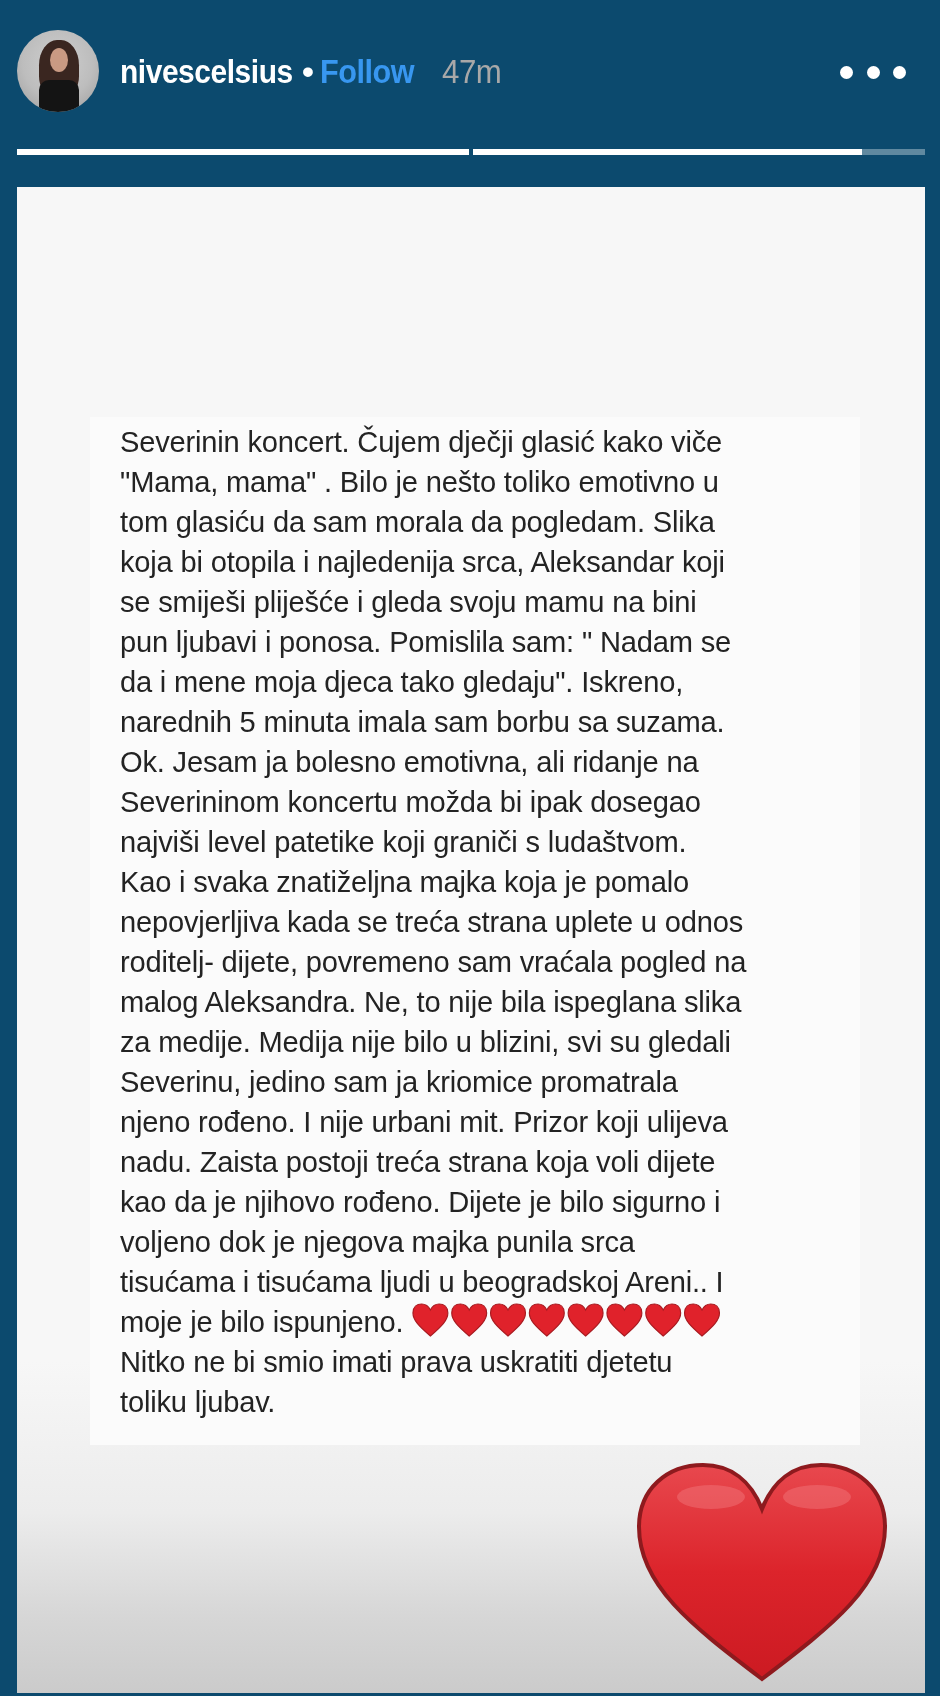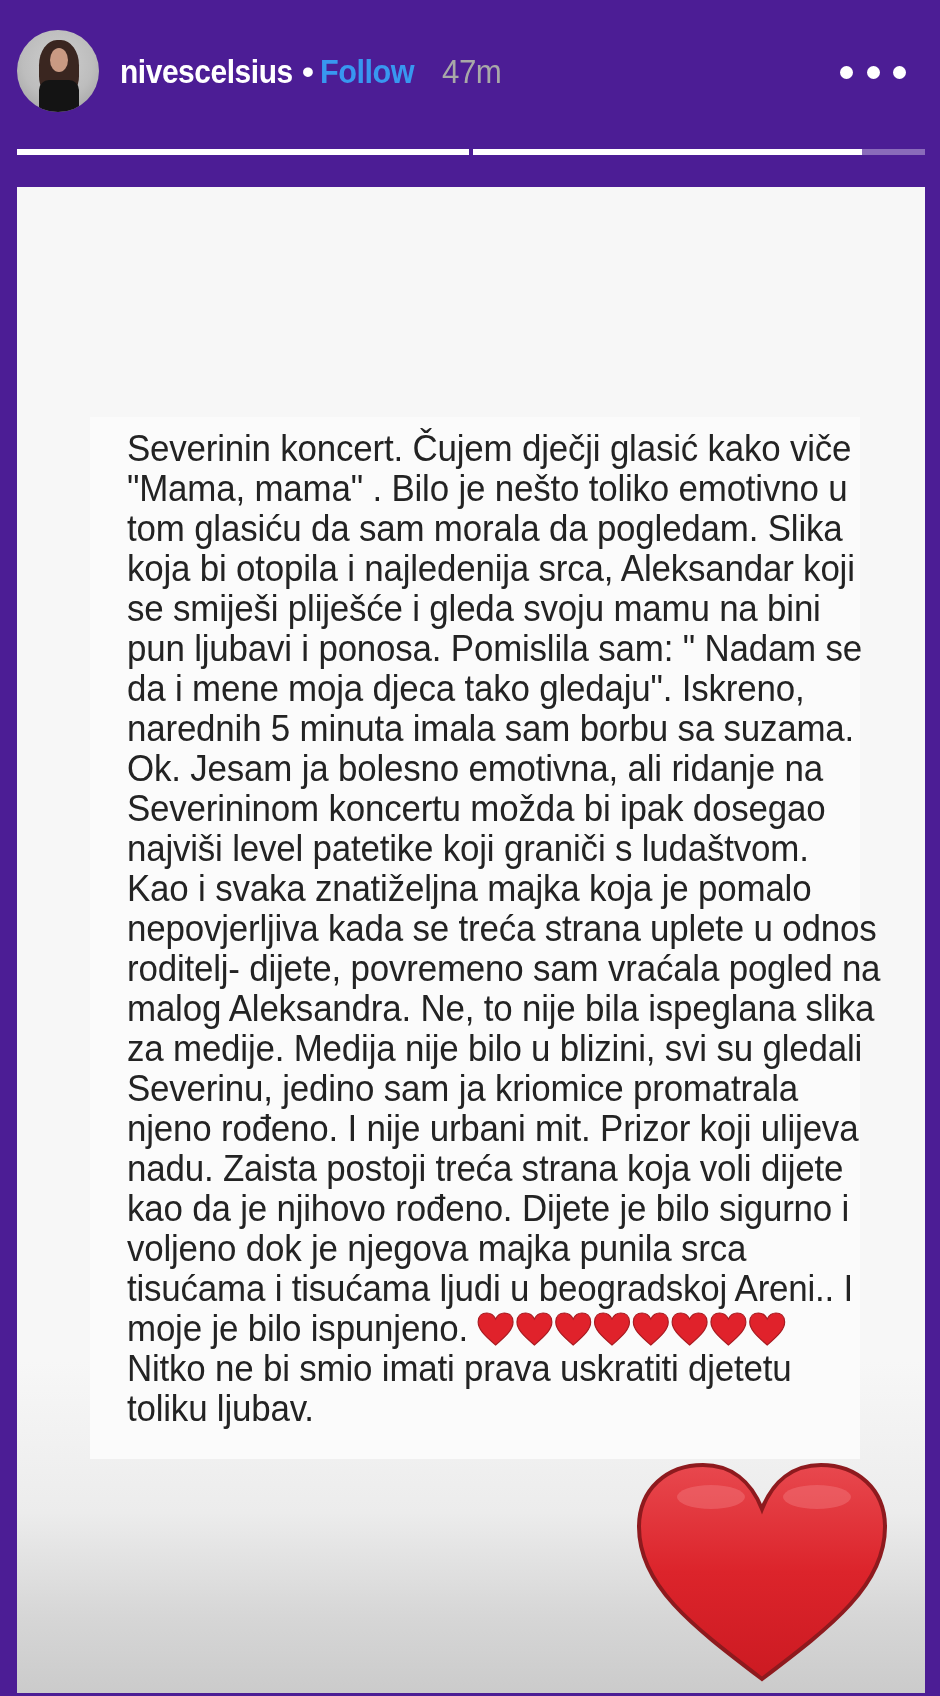--- a/index.html
+++ b/index.html
@@ -8,21 +8,21 @@
       width: 940px;
       height: 1696px;
       background: #262626;
       overflow: hidden;
       font-family: "Liberation Sans", sans-serif;
     }
     .screen {
       position: relative;
       width: 940px;
       height: 1696px;
-      background: #4c1d95;
+      background: #0c4a6e;
     }
     
     .header {
       position: absolute;
       left: 0; top: 0;
       width: 940px;
       height: 140px;
     }
     .avatar {
       position: absolute;
@@ -138,23 +138,23 @@
       overflow: hidden;
     }
     .text-box {
       position: absolute;
       left: 73px; top: 230px;
       width: 770px;
       background: #fbfbfb;
       padding: 0 0 18px 0;
     }
     .post-text {
-      margin: 12px;
+      margin: 5px;
       padding: 0 0 0 25px;
-      font-size: 36px;
+      font-size: 30px;
       line-height: 40px;
       color: #232323;
       letter-spacing: -0.2px;
     }
     .post-text .line {
       display: block;
       white-space: nowrap;
       transform: scaleX(0.97);
       transform-origin: left center;
     }

